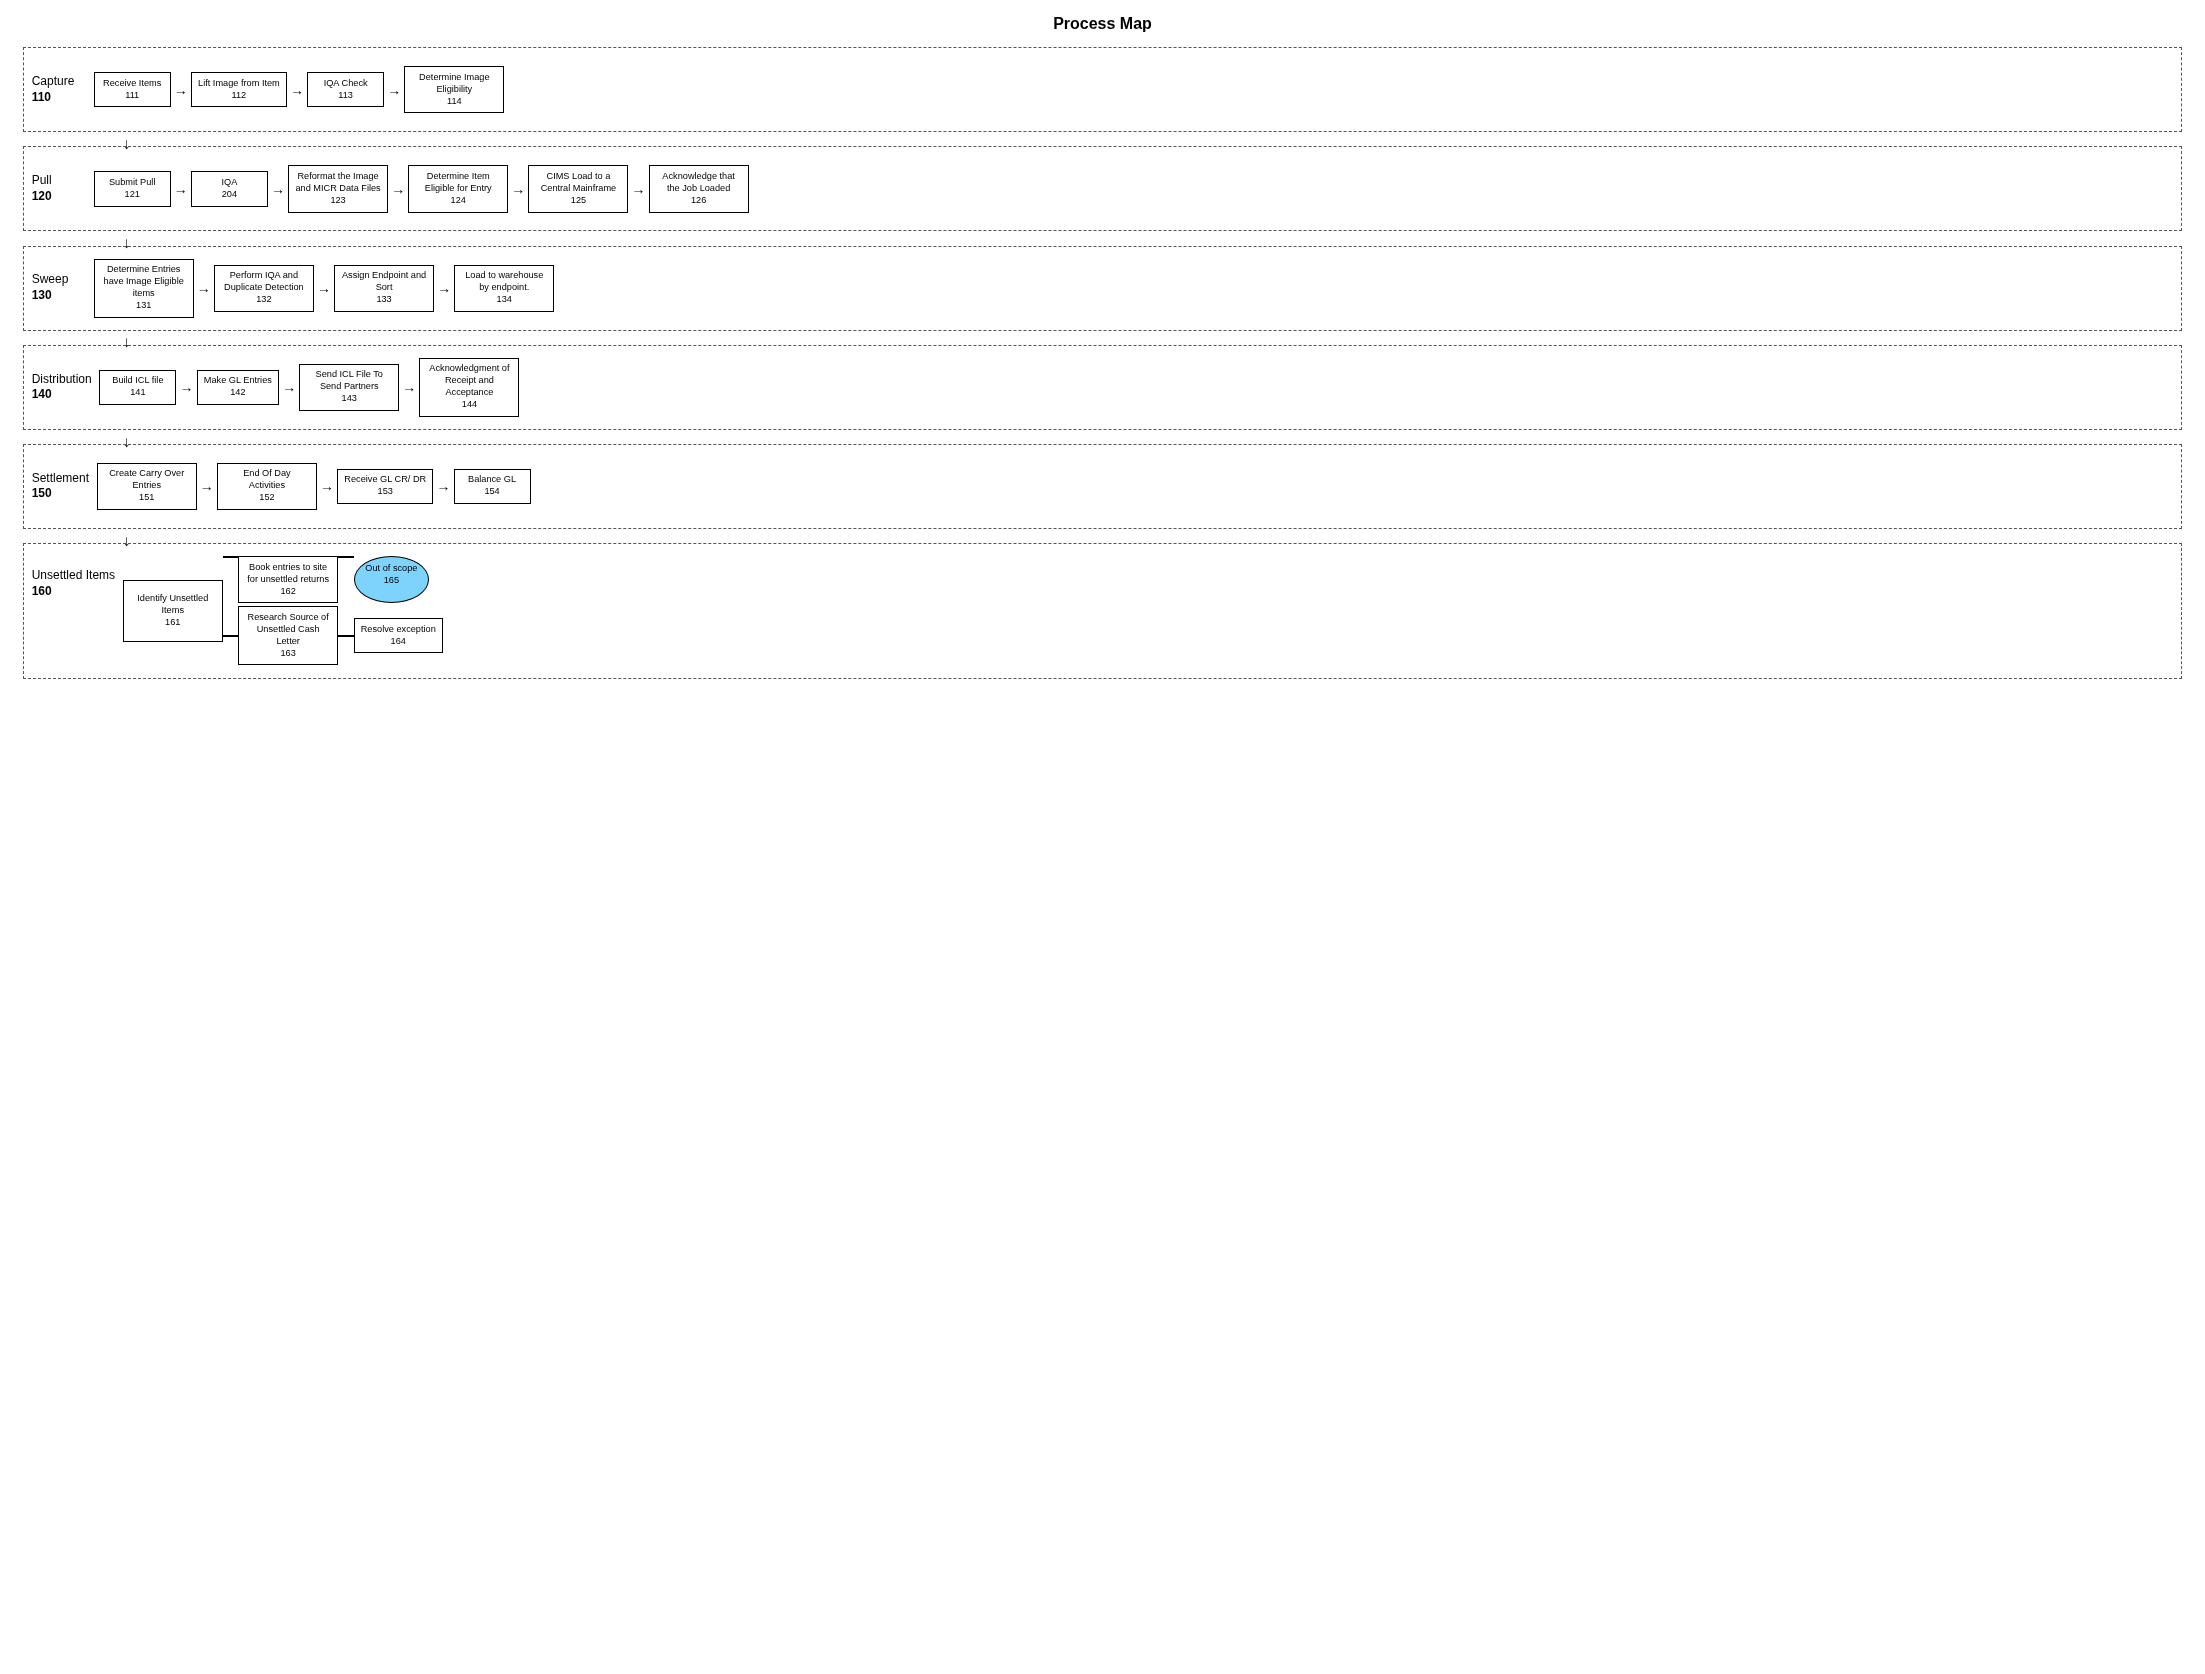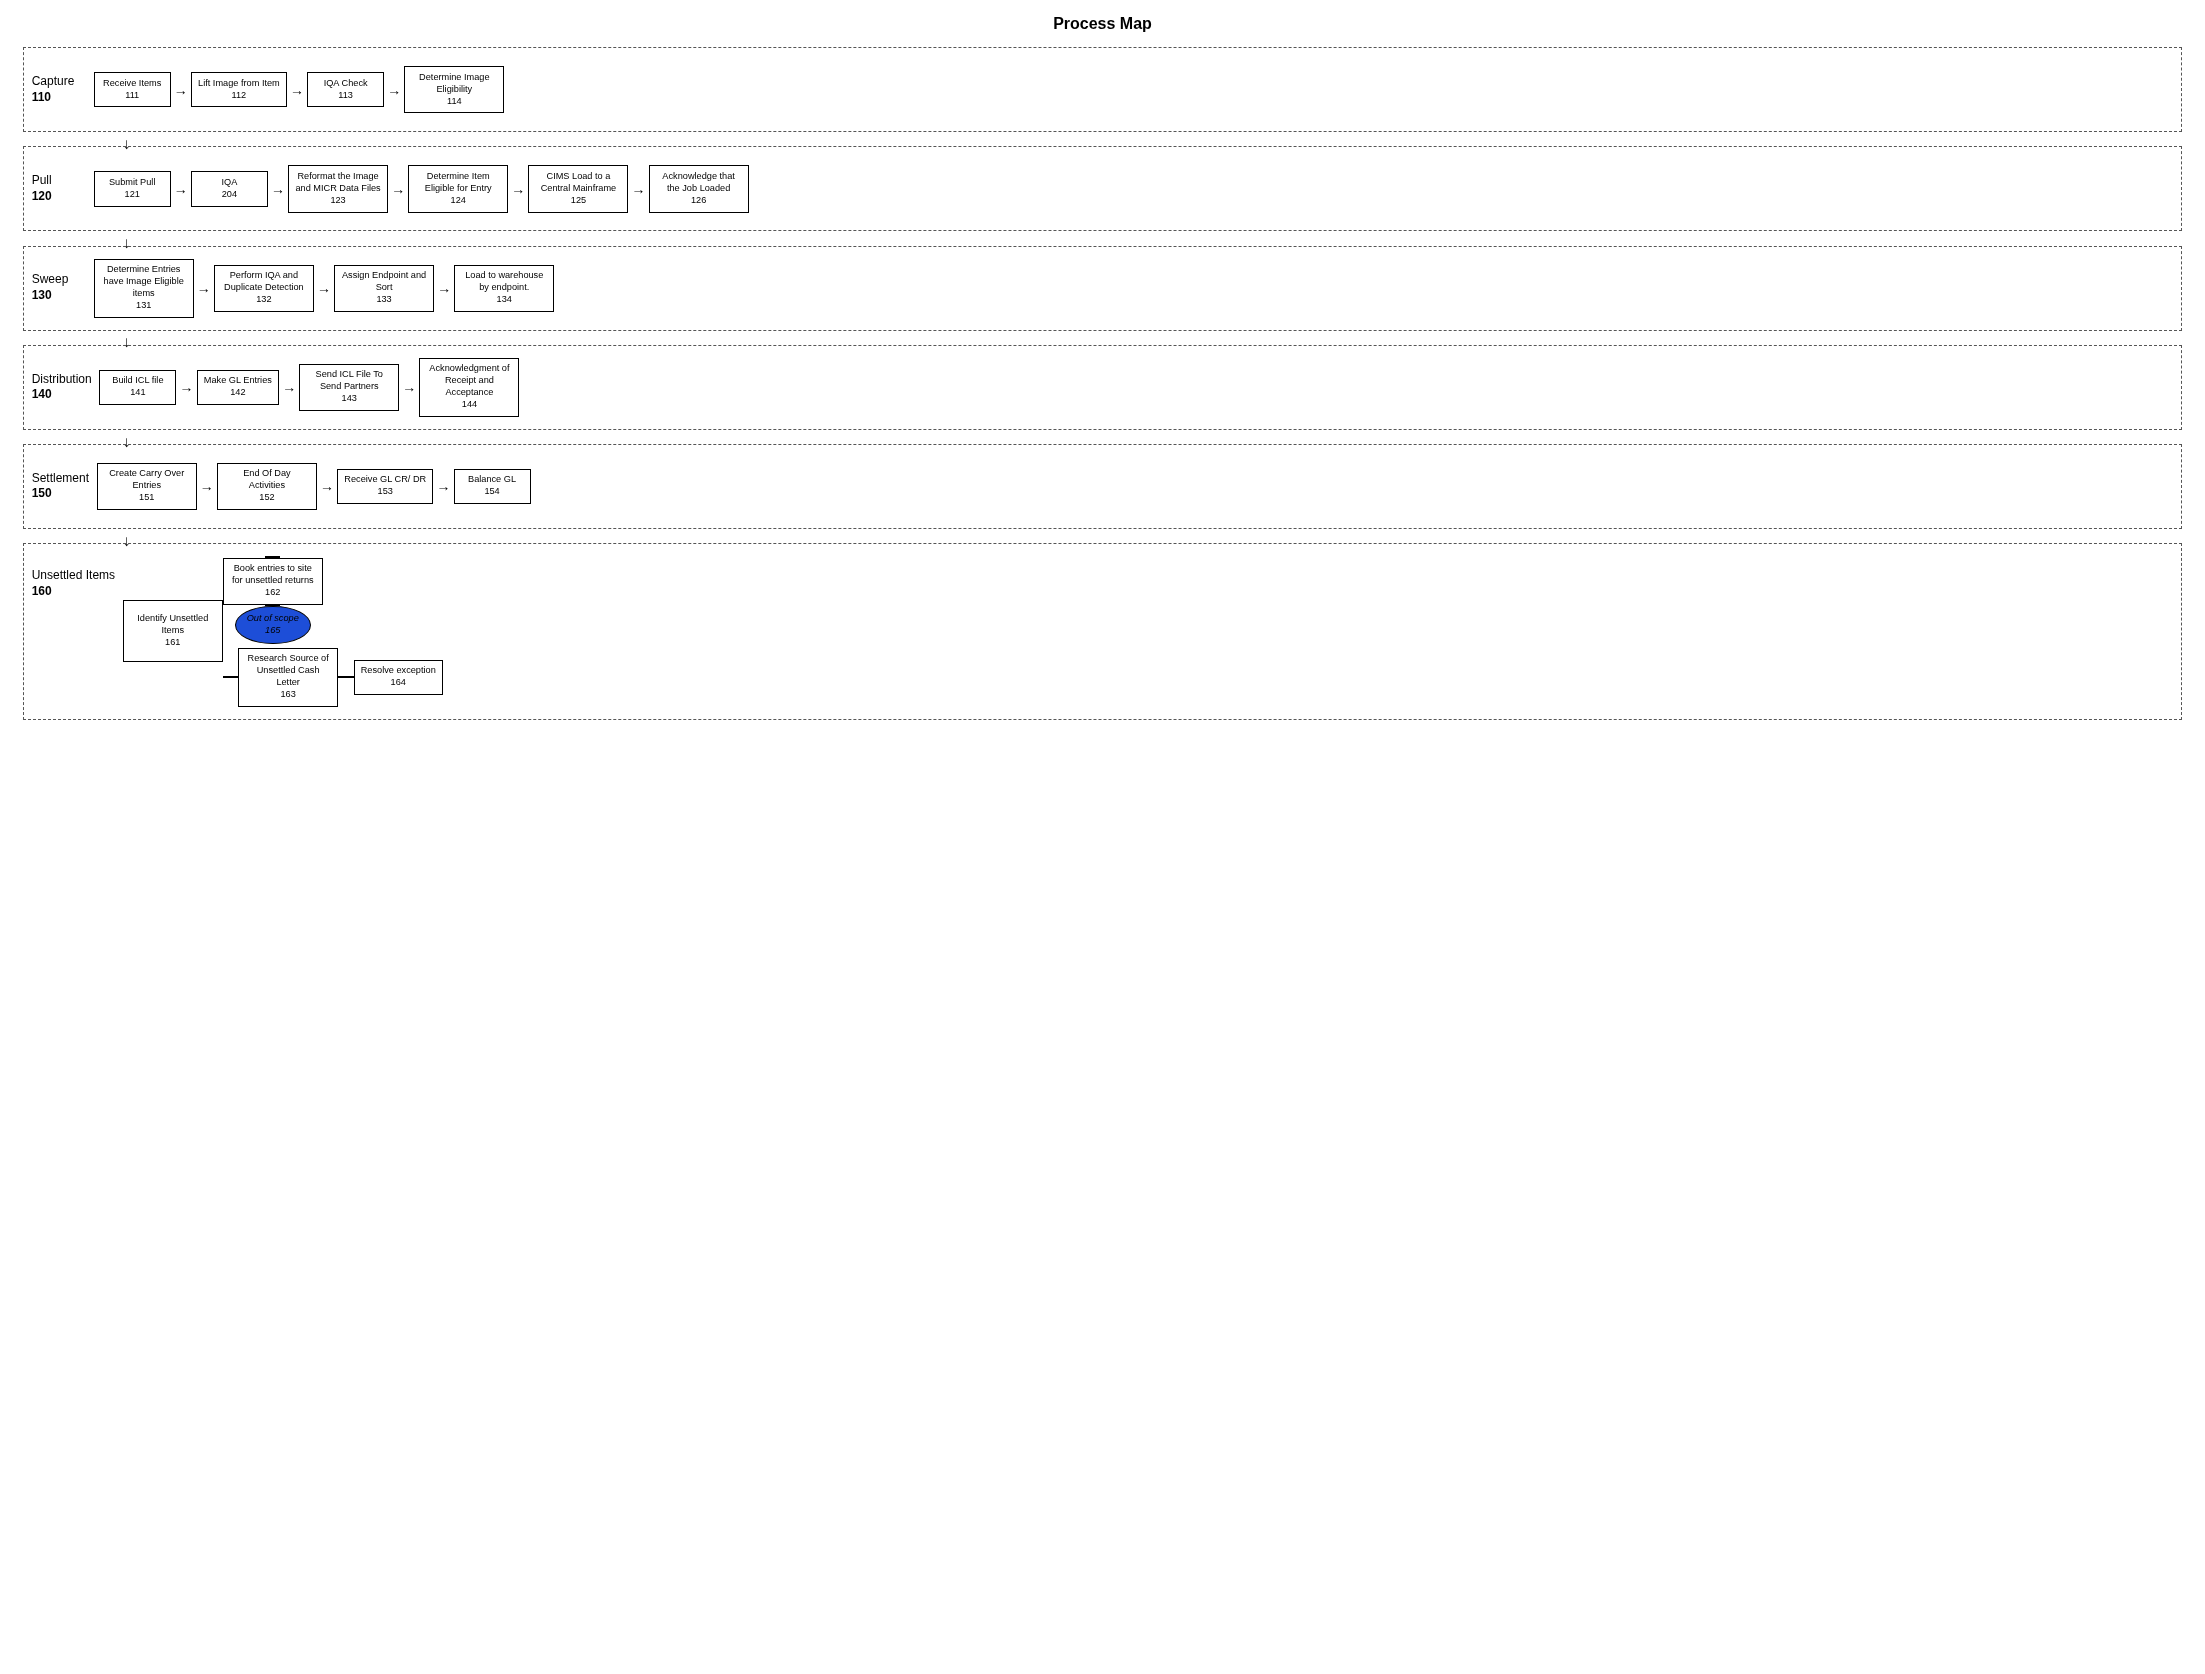--- a/index.html
+++ b/index.html
@@ -92,22 +92,21 @@
       line-height: 1;
     }
     .oval-box {
       border: 1.5px solid #000;
       border-radius: 50%;
       padding: 6.2px 10.8px;
       text-align: center;
       font-size: 9.2px;
       line-height: 1.3;
       min-width: 69px;
-      background: #1d4ed8;
-      font-style: italic;
+      background: #7dd3fc;
     }
   </style>
 </head>
 <body>
 
 <h1>Process Map</h1>
 
 <div class="process-map">
 
   <div class="swim-lane">
@@ -289,21 +288,21 @@
 
       <div style="display:flex; flex-direction:row; align-items:stretch; gap:0;">
 
         <div class="process-box" style="min-height: 62px; display:flex; flex-direction:column; justify-content:center; align-self:center;">
           <div class="box-title">Identify Unsettled Items</div>
           <div class="box-num">161</div>
         </div>
 
         <div style="display:flex; flex-direction:column; justify-content:center; align-items:flex-start; margin-left:0;">
 
-          <div style="display:flex; flex-direction:column; align-items:center; margin-bottom:3.1px;">
+          <div style="display:flex; flex-direction:row; margin-bottom:3.1px;">
             <div style="width:15.4px; height:1.5px; background:#000;"></div>
             <div class="process-box">
               <div class="box-title">Book entries to site for unsettled returns</div>
               <div class="box-num">162</div>
             </div>
             <div style="width:15.4px; height:1.5px; background:#000;"></div>
 
             <div class="oval-box">
               <div class="box-title">Out of scope</div>
               <div class="box-num">165</div>

